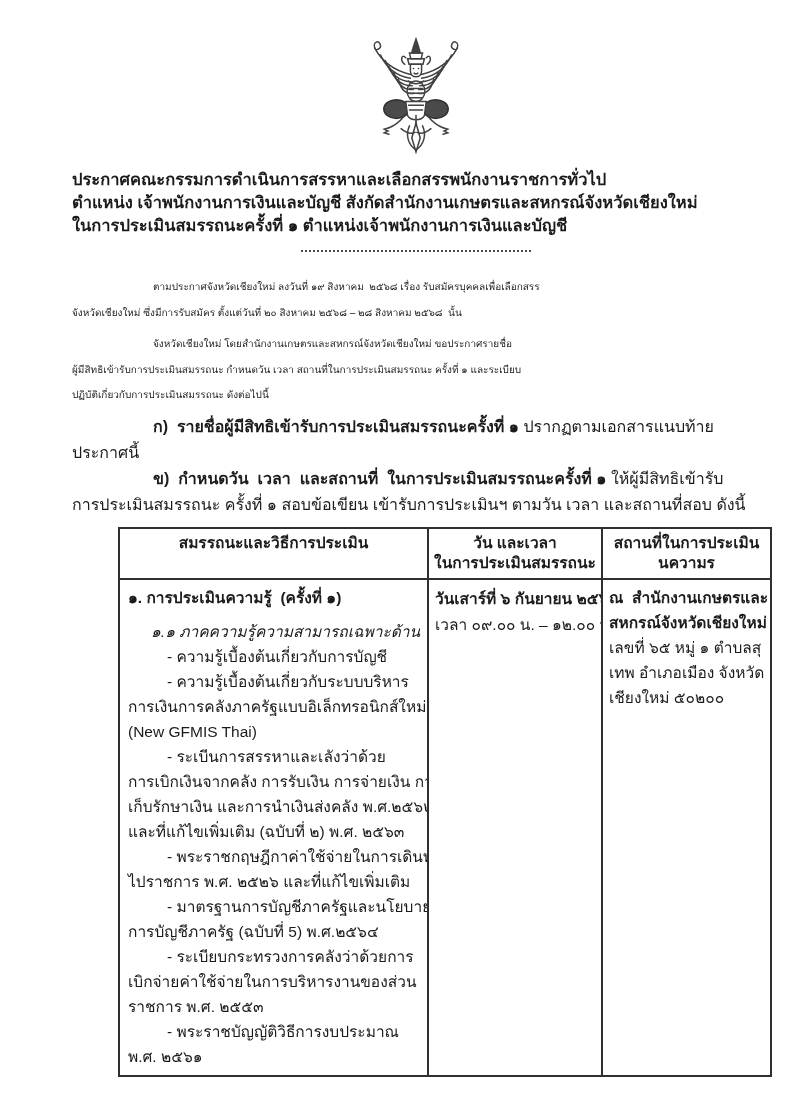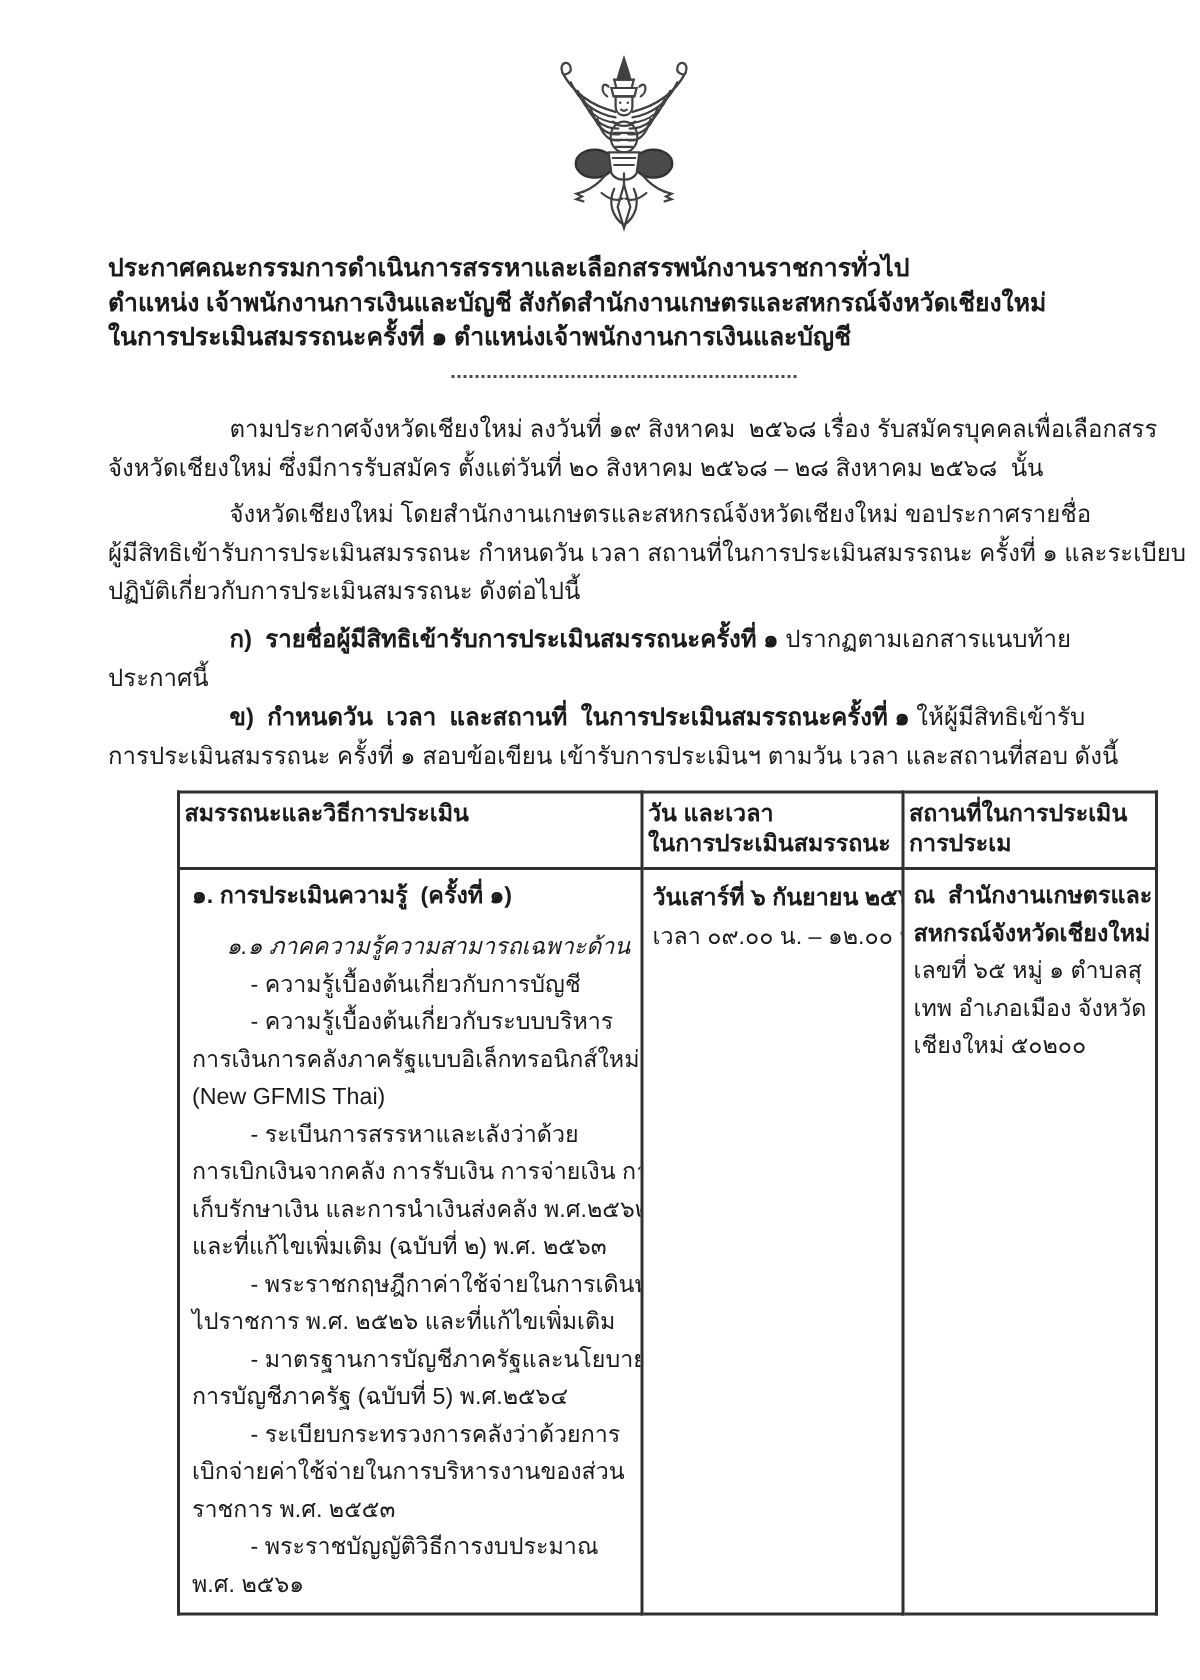--- a/index.html
+++ b/index.html
@@ -23,21 +23,21 @@
   }
 
   
   .divider {
     width: 230px; height: 0;
     border-top: 2px dotted #4a4a4a;
     margin: 13px auto 22px auto;
   }
 
   
-  .doc-line { font-size: 16px; line-height: 25.5px; white-space: pre; }
+  .doc-line { font-size: 10px; line-height: 25.5px; white-space: pre; }
   .para { margin-bottom: 6px; }
   .para .indent { padding-left: 81px; }
 
   
   .section-line { font-size: 16px; line-height: 26px; white-space: pre; }
   .section-lead { padding-left: 81px; }
   .bold { font-weight: 700; }
 
   
   table.assessment {
@@ -45,21 +45,21 @@
     width: 640px; margin: 9px 0 0 46px;
     background: #fff;
   }
   table.assessment th, table.assessment td {
     border: 2px solid #303030;
     vertical-align: top;
     overflow: hidden;
   }
   table.assessment th {
     font-weight: 700; font-size: 15.5px; line-height: 20px;
-    text-align: left; padding: 4px 3px 5px;
+    text-align: center; padding: 4px 3px 5px;
   }
   td.c1 { width: 301px; padding: 5px 4px 6px 8px; }
   td.c2 { width: 166px; padding: 5px 3px 6px 6px; }
   td.c3 { width: 161px; padding: 5px 3px 6px 6px; }
   td .doc-line { font-size: 15.5px; line-height: 25px; }
   td.c1 .gap-after { margin-bottom: 9px; }
   td.c1 .ind1 { padding-left: 23px; font-style: italic; }
   td.c1 .ind2 { padding-left: 39px; }
   td.c2 .doc-line:first-child { line-height: 27px; }
 </style>
@@ -155,21 +155,21 @@
       <tr>
         <th style="width:301px">
           <div>สมรรถนะและวิธีการประเมิน</div>
         </th>
         <th style="width:166px">
           <div>วัน และเวลา</div>
           <div>ในการประเมินสมรรถนะ</div>
         </th>
         <th style="width:161px">
           <div>สถานที่ในการประเมิน</div>
-          <div>การประเม</div>
+          <div>นความร</div>
         </th>
       </tr>
     </thead>
     <tbody>
       <tr>
         <td class="c1">
             <div class="doc-line bold gap-after">๑. การประเมินความรู้  (ครั้งที่ ๑)</div>
             <div class="doc-line ind1">๑.๑ ภาคความรู้ความสามารถเฉพาะด้าน</div>
             <div class="doc-line ind2">- ความรู้เบื้องต้นเกี่ยวกับการบัญชี</div>
             <div class="doc-line ind2">- ความรู้เบื้องต้นเกี่ยวกับระบบบริหาร</div>

